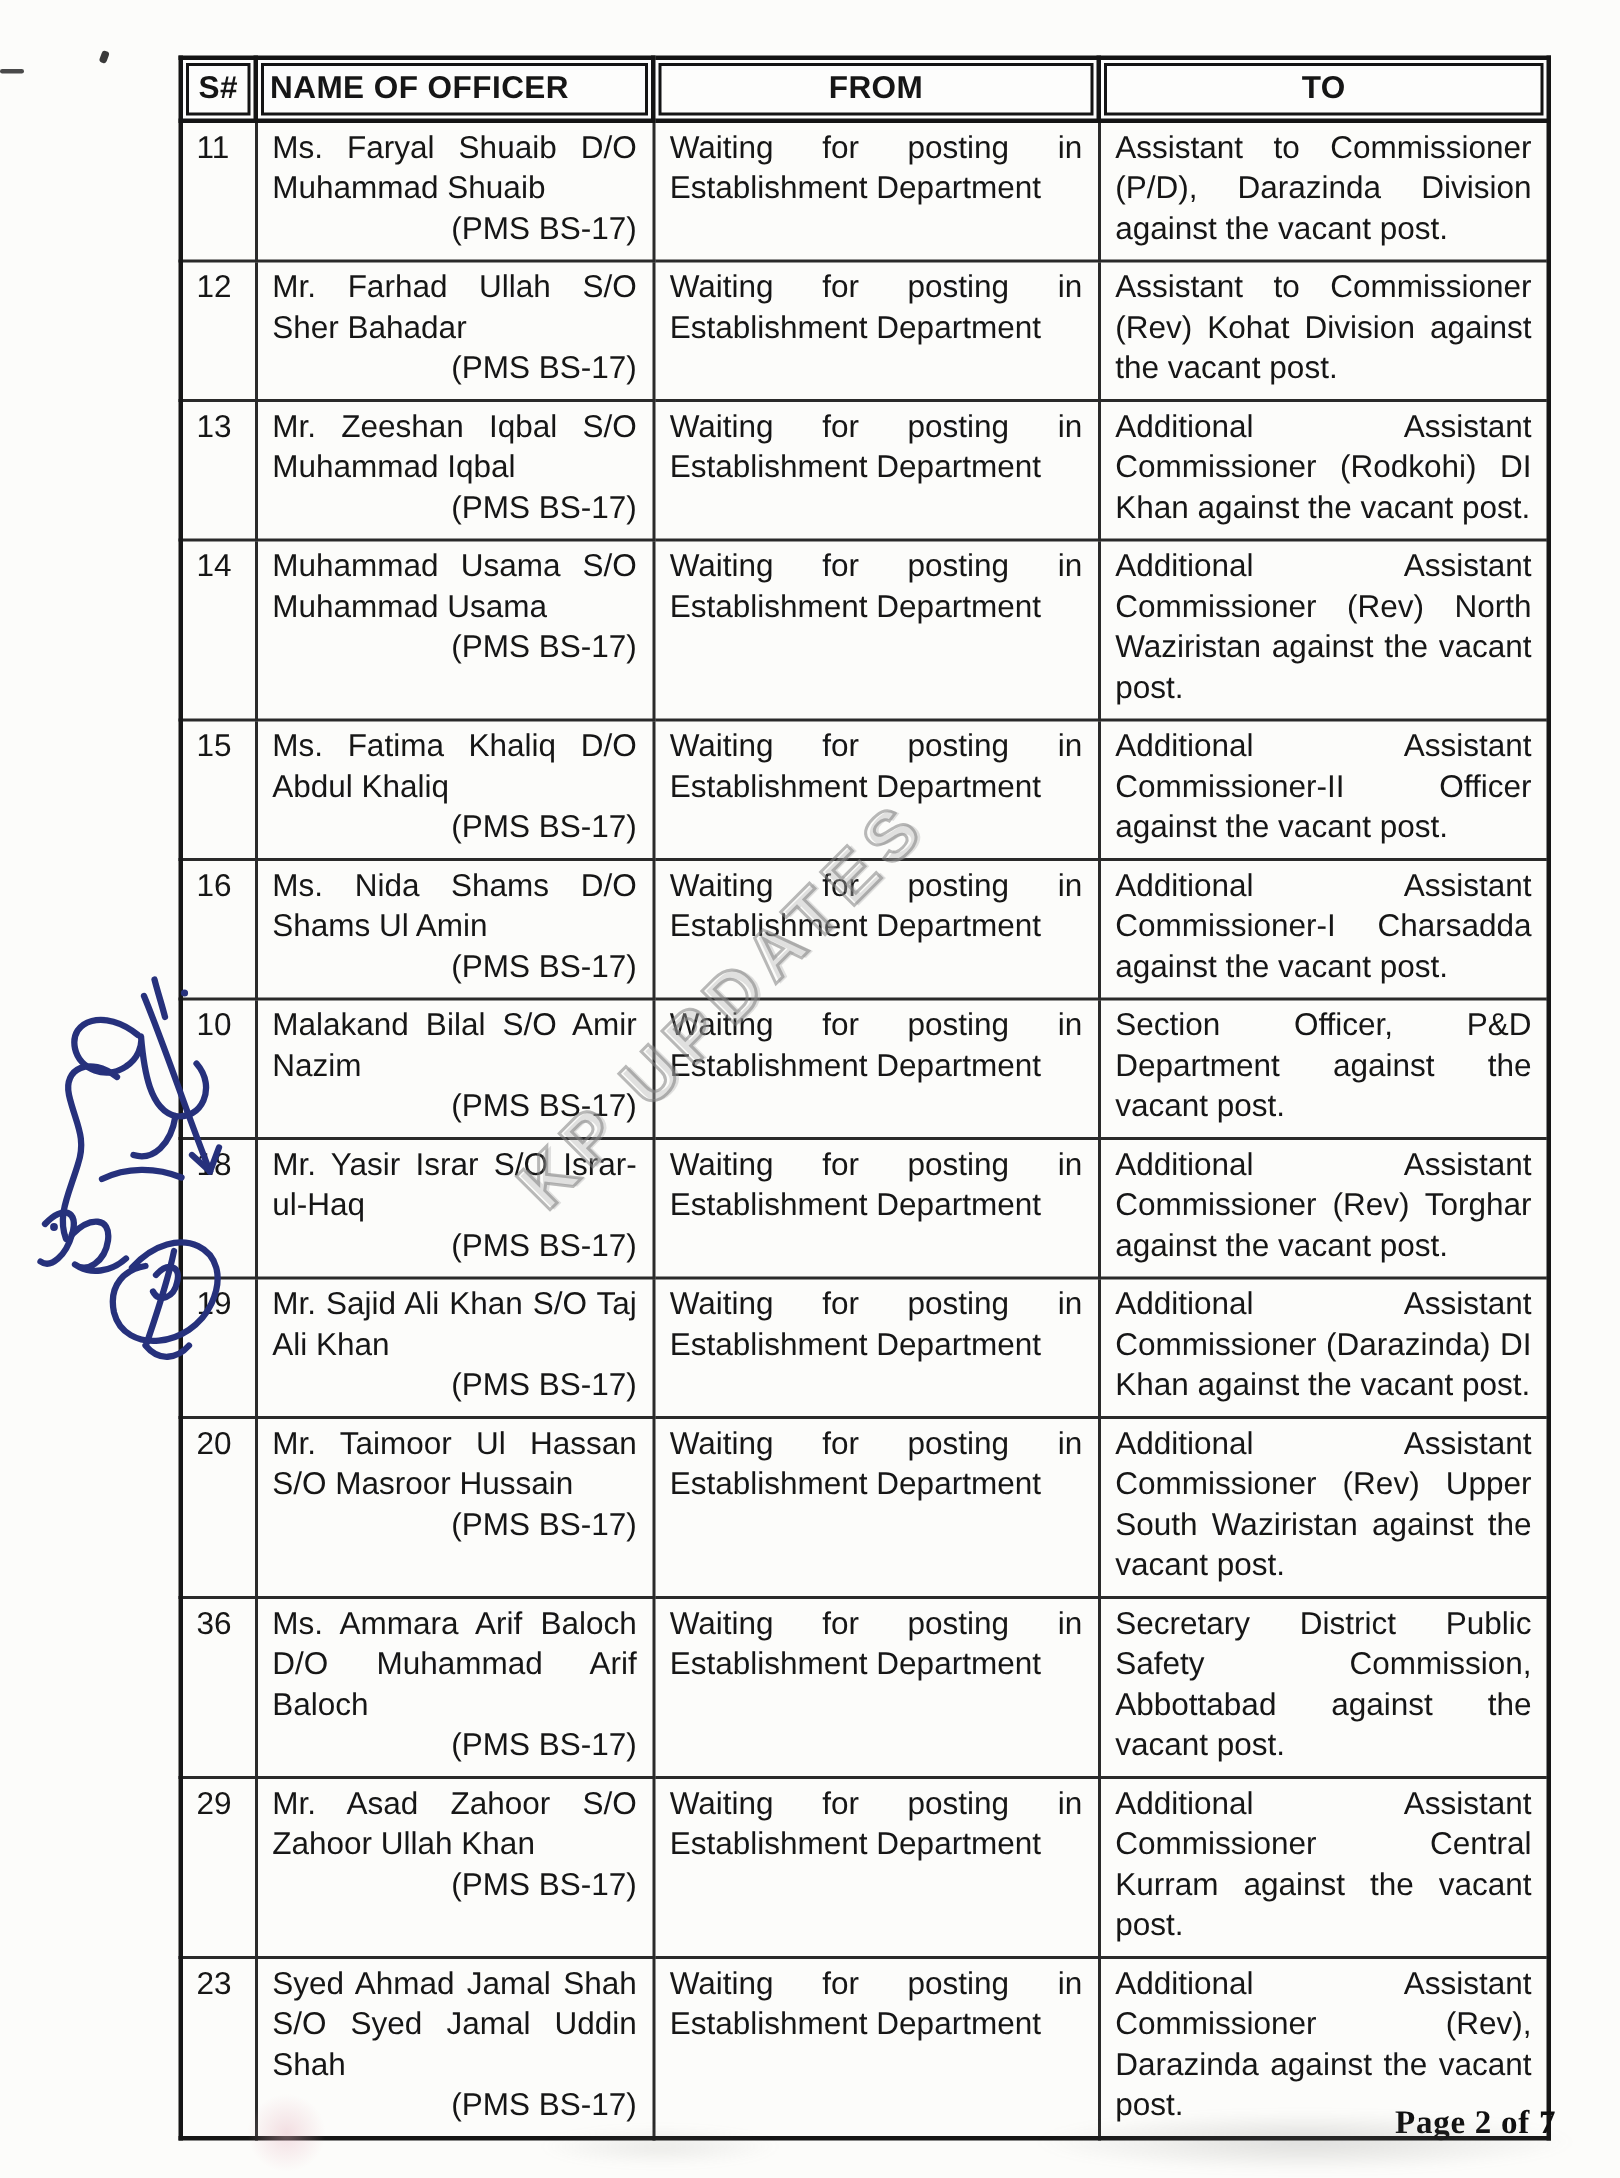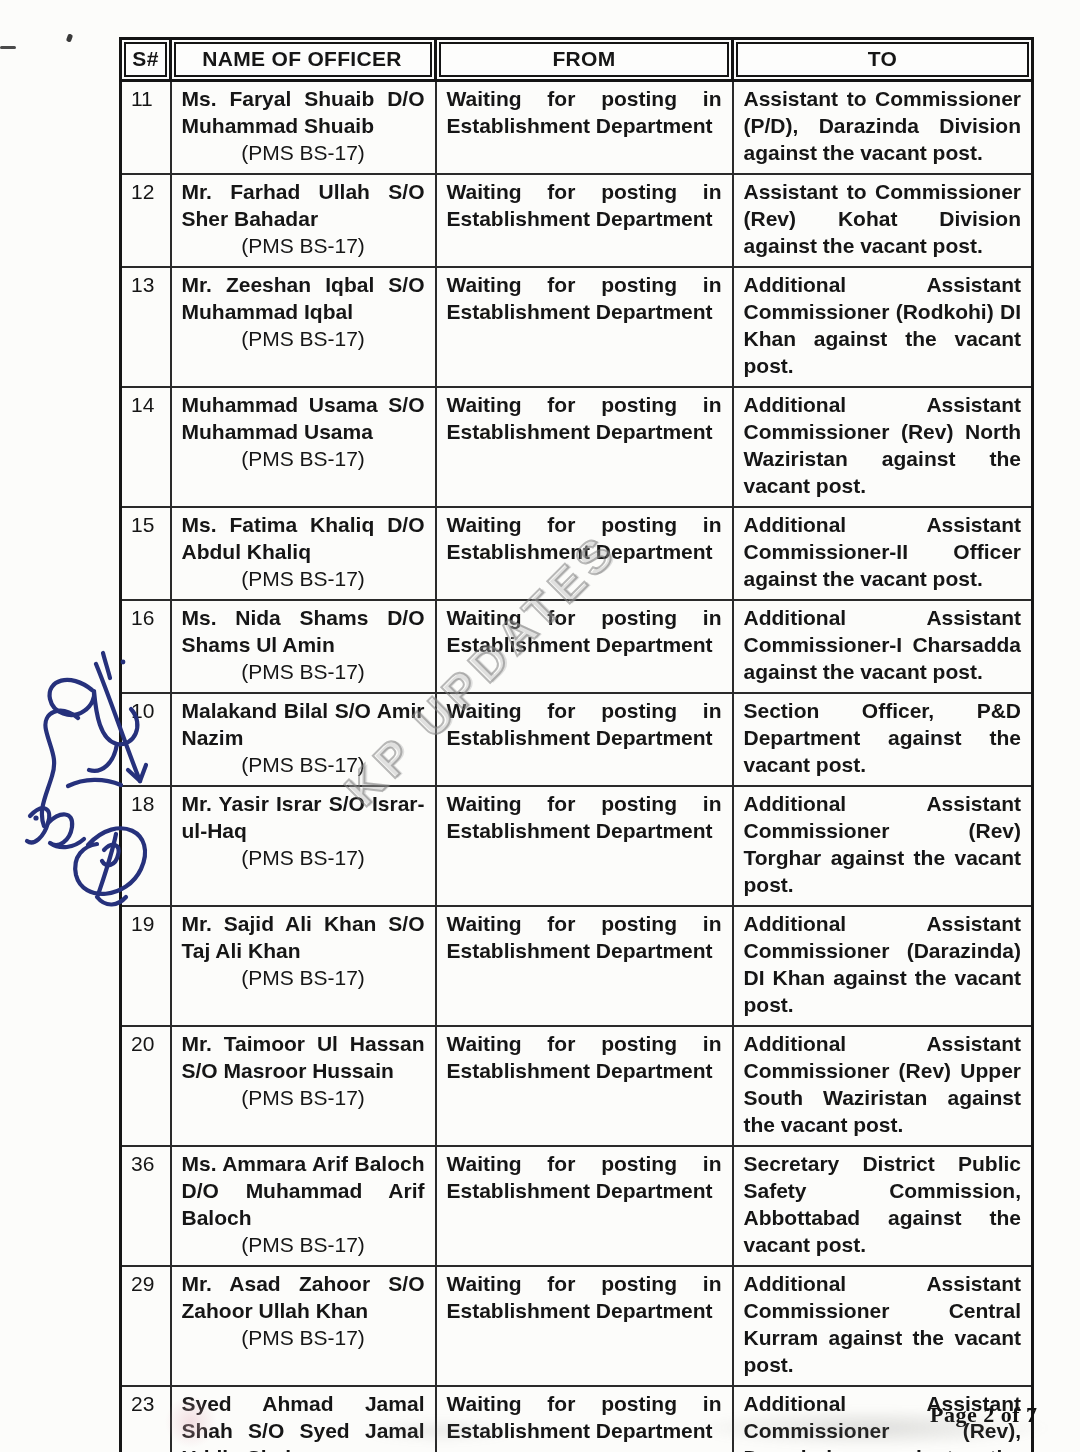--- a/index.html
+++ b/index.html
@@ -22,28 +22,28 @@
   table.postings {
     position:absolute; left:119px; top:37px; width:912px;
     border-collapse:collapse; table-layout:fixed;
     border:3px solid #161616;
   }
   thead th { border:3px solid #141414; padding:1px; background:#fdfdfc; }
   .hcell {
     border:2px solid #141414; margin:1px; padding:3px 6px 4px 6px;
     font-size:21px; font-weight:bold; text-align:center; letter-spacing:.3px;
   }
-  .hcell.left { text-align:center; padding-left:4px; }
+  .hcell.left { text-align:left; padding-left:4px; }
   tbody td {
     border:2px solid #2a2a2a; vertical-align:top;
     padding:3px 10px 7px 10px; font-size:21px; line-height:27px;margin-left:38px;
   }
   td.c-sno { padding-left:9px; padding-right:2px; }
-  .just { text-align:justify;font-weight:bold; }
-  .grade { text-align:center; }
+  .just { text-align:justify; }
+  .grade { text-align:right; }
 
   
   .watermark {
     position:absolute; left:300px; top:642px; width:364px; height:56px;
     transform:rotate(-45deg); transform-origin:center;
     font-size:46px; font-weight:bold; letter-spacing:7px; text-align:center;
     color:rgba(255,255,255,0.04);
     -webkit-text-stroke:2px rgba(128,128,128,.55);
     text-shadow:2px 2px 0 rgba(170,170,170,.35);
     pointer-events:none; z-index:5; white-space:nowrap;

